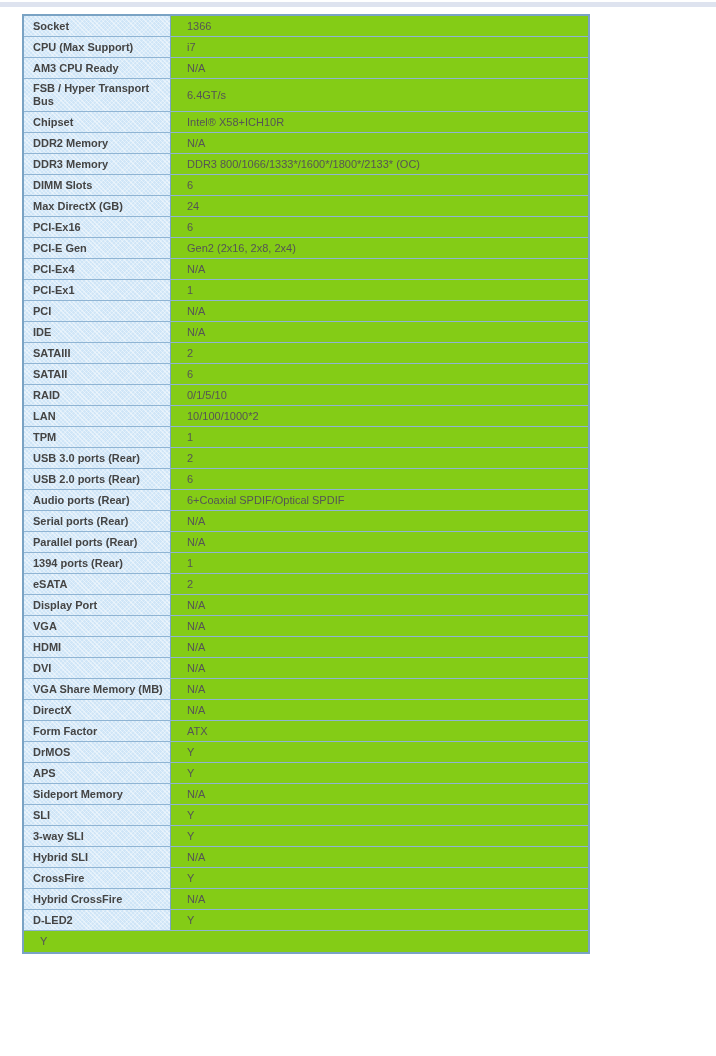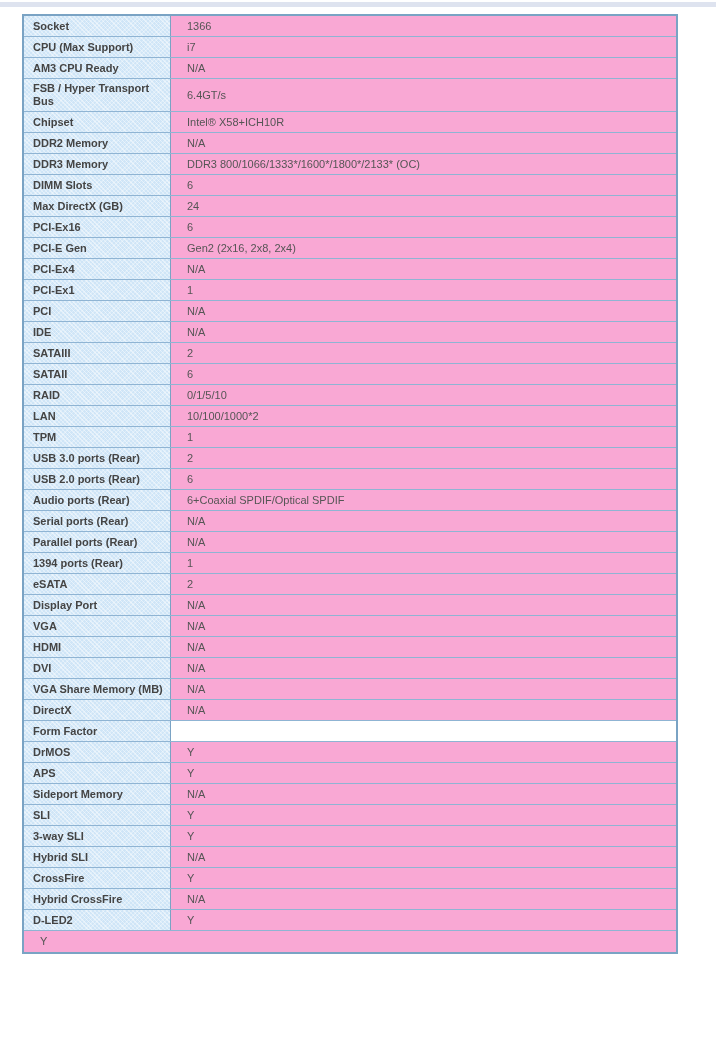--- a/index.html
+++ b/index.html
@@ -9,21 +9,21 @@
     font-family: "Liberation Sans", sans-serif;
     overflow: hidden;
   }
   .top-band {
     margin-top: 2px;
     width: 716px; height: 5px;
     background: #dee3ef;
   }
   .spec-table {
     margin: 7px 0 0 22px;
-    width: 656px;
+    width: 568px;
     border: 2px solid #7aa3c4;
     background: #ffffff;
   }
   .row {
     display: flex;
     min-height: 21px;
     border-bottom: 1px solid #8fb4d3;
   }
   .row:last-child { border-bottom: none; }
   .label-cell {
@@ -43,21 +43,21 @@
     line-height: 13px;
   }
   .value-cell {
     flex: 1 1 auto;
     display: flex;
     align-items: center;
     padding: 3px 6px 3px 16px;
     font-size: 11px;
     color: #555555;
     line-height: 13px;
-    background: #f9a8d4;
+    background: #84cc16;
   }
 </style>
 </head>
 <body>
 
 <div>
   <div class="top-band"></div>
   <div class="spec-table" id="spec-table">
   <div class="row">
     <div class="label-cell">Socket</div>
@@ -220,20 +220,21 @@
     <div class="value-cell">N/A</div>
   </div>
 
   <div class="row">
     <div class="label-cell">DirectX</div>
     <div class="value-cell">N/A</div>
   </div>
 
   <div class="row">
     <div class="label-cell">Form Factor</div>
+    <div class="value-cell">ATX</div>
   </div>
 
   <div class="row">
     <div class="label-cell">DrMOS</div>
     <div class="value-cell">Y</div>
   </div>
 
   <div class="row">
     <div class="label-cell">APS</div>
     <div class="value-cell">Y</div>

